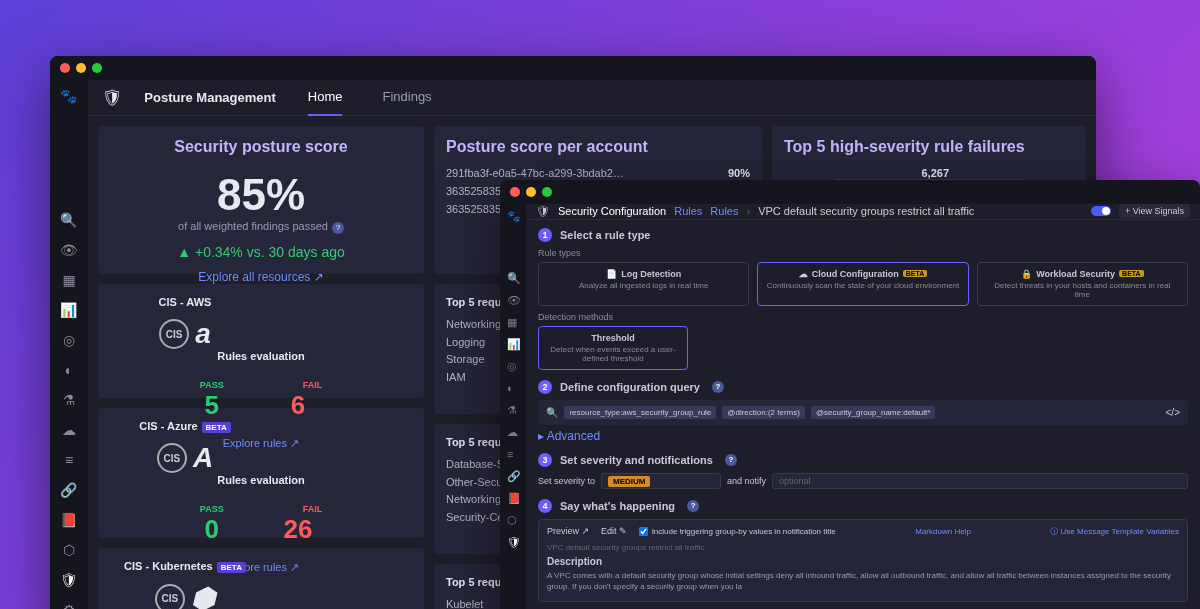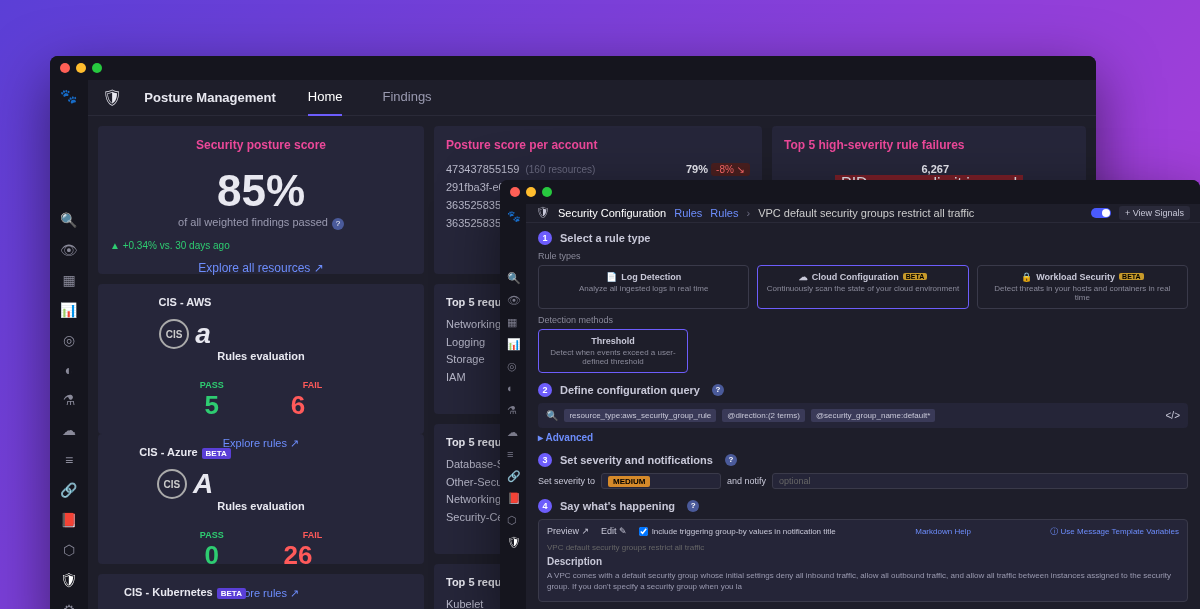--- a/index.html
+++ b/index.html
@@ -30,24 +30,24 @@
 .main { flex: 1; display: flex; flex-direction: column; background: #1e1e2a; }
 .topbar { height: 36px; display: flex; align-items: center; padding: 0 14px; gap: 22px; border-bottom: 1px solid #2a2a38; }
 .page-title { font-size: 13px; font-weight: 600; display: flex; align-items: center; gap: 6px; }
 .tabs { display: flex; gap: 40px; margin-left: 10px; }
 .tab { font-size: 13px; color: #9a9ab0; padding: 10px 0; cursor: pointer; }
 .tab.active { color: #fff; border-bottom: 2px solid #6d5dfc; }
 .content { display: flex; gap: 10px; padding: 10px; }
 .col { display: flex; flex-direction: column; gap: 10px; }
 .col1 { width: 326px; } .col2 { width: 328px; } .col3 { flex: 1; }
 .card { background: #26263a; border-radius: 4px; padding: 12px; display: flex; flex-direction: column; }
-.card-title { font-size: 12px; font-weight: 600; color: #ec4899; text-align: center; margin-bottom: 8px; }
+.card-title { font-size: 16px; font-weight: 600; color: #c4b5fd; text-align: center; margin-bottom: 8px; }
 .score-big { font-size: 44px; font-weight: 700; text-align: center; margin-top: 6px; }
 .score-sub { font-size: 11px; color: #9a9ab0; text-align: center; }
-.score-trend { font-size: 10px; color: #2ecc71; text-align: left; margin: 10px 0 10px; }
+.score-trend { font-size: 14px; color: #2ecc71; text-align: center; margin: 10px 0 10px; }
 .link { color: #6d8dfc; font-size: 12px; text-align: center; cursor: pointer; }
 .row { display: flex; justify-content: space-between; align-items: center; font-size: 11px; padding: 3px 0; }
 .row-label { color: #b8b8ca; white-space: nowrap; overflow: hidden; text-overflow: ellipsis; max-width: 180px; }
 .row-sub { color: #6a6a80; font-size: 10px; margin-left: 6px; }
 .row-pct { font-weight: 700; }
 .badge-red { background: #4a1f1f; color: #ff6b6b; padding: 1px 5px; border-radius: 3px; font-size: 10px; }
 .failure-row { display: flex; align-items: center; font-size: 11px; padding: 3px 0; flex-direction: column; }
 .failure-num { width: 40px; text-align: right; font-weight: 700; }
 .failure-bar { flex: 1; height: 14px; background: #3a1f28; display: flex; align-items: center; padding: 0 6px; font-size: 16px; }
 .failure-bar.high { background: #7a1f28; }
@@ -96,21 +96,21 @@
 .ov-severity-row { display: flex; align-items: center; gap: 6px; font-size: 9px; }
 .ov-select { background: #252538; border: 1px solid #3a3a4a; border-radius: 3px; padding: 2px 6px; flex: 1; font-size: 9px; color: #fff; }
 .sev-badge { background: #d68a2a; color: #000; padding: 1px 5px; border-radius: 2px; font-size: 8px; font-weight: 700; }
 .ov-editor { background: #252538; border: 1px solid #3a3a4a; border-radius: 4px; padding: 6px 8px; }
 .ov-editor-tabs { display: flex; gap: 12px; align-items: center; font-size: 9px; margin-bottom: 6px; }
 .ov-editor-tab { cursor: pointer; }
 .ov-checkbox { display: flex; align-items: center; gap: 4px; font-size: 8px; }
 .ov-md-link { margin-left: auto; color: #6d8dfc; font-size: 8px; }
 .ov-desc-title { font-size: 10px; font-weight: 700; margin: 0 0 3px; }
 .ov-desc-text { font-size: 8px; color: #9a9ab0; line-height: 1.4; margin-bottom: 3px; }
-.ov-adv { color: #6d8dfc; font-size: 10px; cursor: pointer; margin-top: 4px; font-weight: bold; }
+.ov-adv { color: #6d8dfc; font-size: 12px; cursor: pointer; margin-top: 4px; }
 .shield-icon { display: inline-block; }
 </style>
 </head>
 <body>
 
 <div class="window window-main">
   <div class="titlebar">
     <div class="dot dot-r"></div>
     <div class="dot dot-y"></div>
     <div class="dot dot-g"></div>
@@ -147,21 +147,21 @@
 
         <div class="col col1">
           <div class="card" style="height:148px">
             <div class="card-title">Security posture score</div>
             <div class="score-big">85%</div>
             <div class="score-sub"><span>of all weighted findings passed</span><span class="help-icon">?</span></div>
             <div class="score-trend">▲ +0.34% vs. 30 days ago</div>
             <div class="link">Explore all resources ↗</div>
           </div>
           <div id="providers-left">
-              <div class="card provider-card" style="height: 150px; ">
+              <div class="card provider-card" style="height: 114px; margin-bottom: 10px;">
                 <div class="provider-left">
                   <div class="provider-name">CIS - AWS</div>
                   <div class="provider-logo">
                     <span class="cis-badge">CIS</span>
                     <span style="font-style:italic;font-weight:700">a</span>
                   </div>
                 </div>
                 <div class="rules-eval">
                   <div class="rules-eval-title">Rules evaluation</div>
                   <div class="rules-nums">
@@ -209,24 +209,20 @@
                   </div>
                 </div>
               </div>
             </div>
         </div>
 
         <div class="col col2">
           <div class="card" style="height:148px">
             <div class="card-title" style="text-align:left">Posture score per account</div>
             <div id="account-rows">
-                <div class="row">
-                  <span class="row-label">473437855159<span class="row-sub">(160 resources)</span></span>
-                  <span><span class="row-pct">79%</span> <span class="badge-red">-8% ↘</span></span>
-                </div>
                 <div class="row">
                   <span class="row-label">291fba3f-e0a5-47bc-a299-3bdab2a50a85</span>
                   <span><span class="row-pct">90%</span> </span>
                 </div>
                 <div class="row">
                   <span class="row-label">36352583593…<span class="row-sub"></span></span>
                   <span><span class="row-pct"></span> </span>
                 </div>
                 <div class="row">
                   <span class="row-label">36352583592…<span class="row-sub"></span></span>

